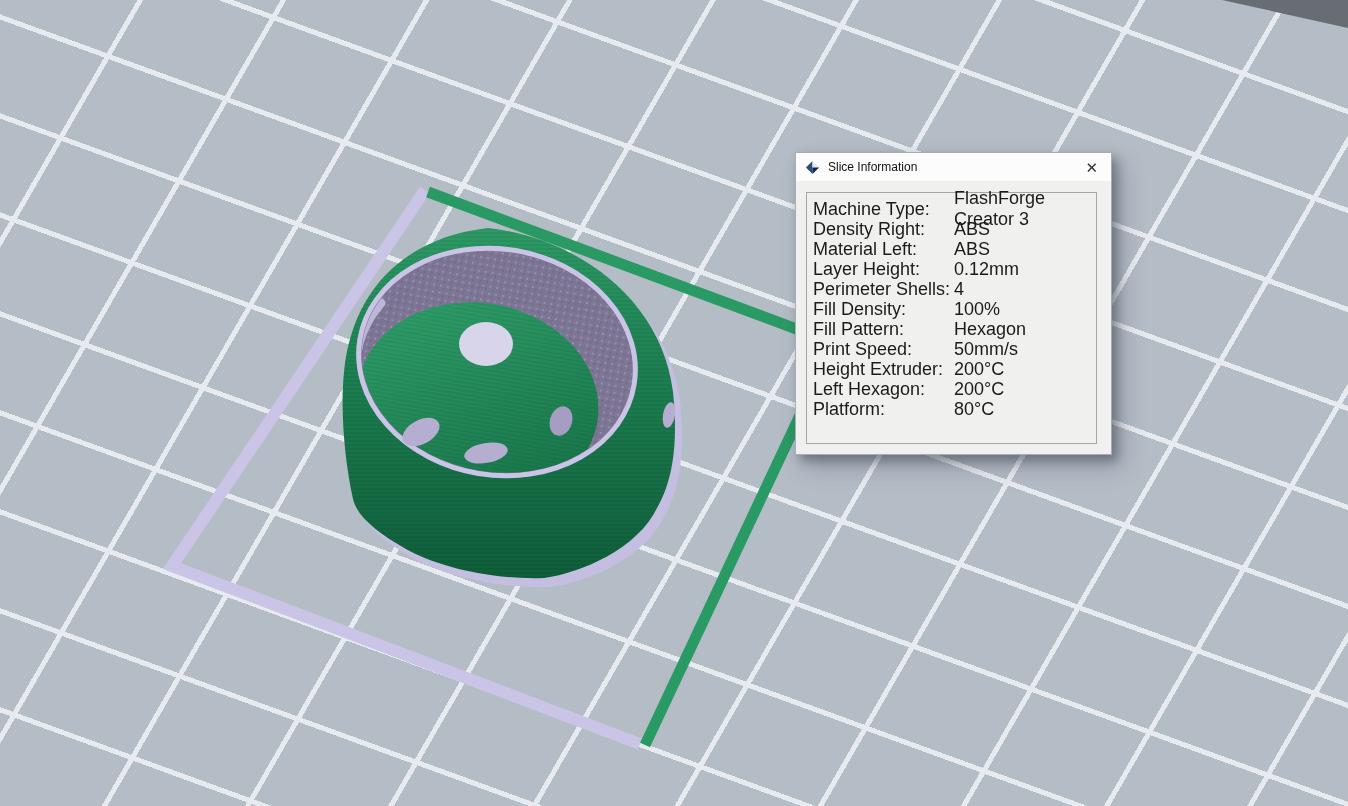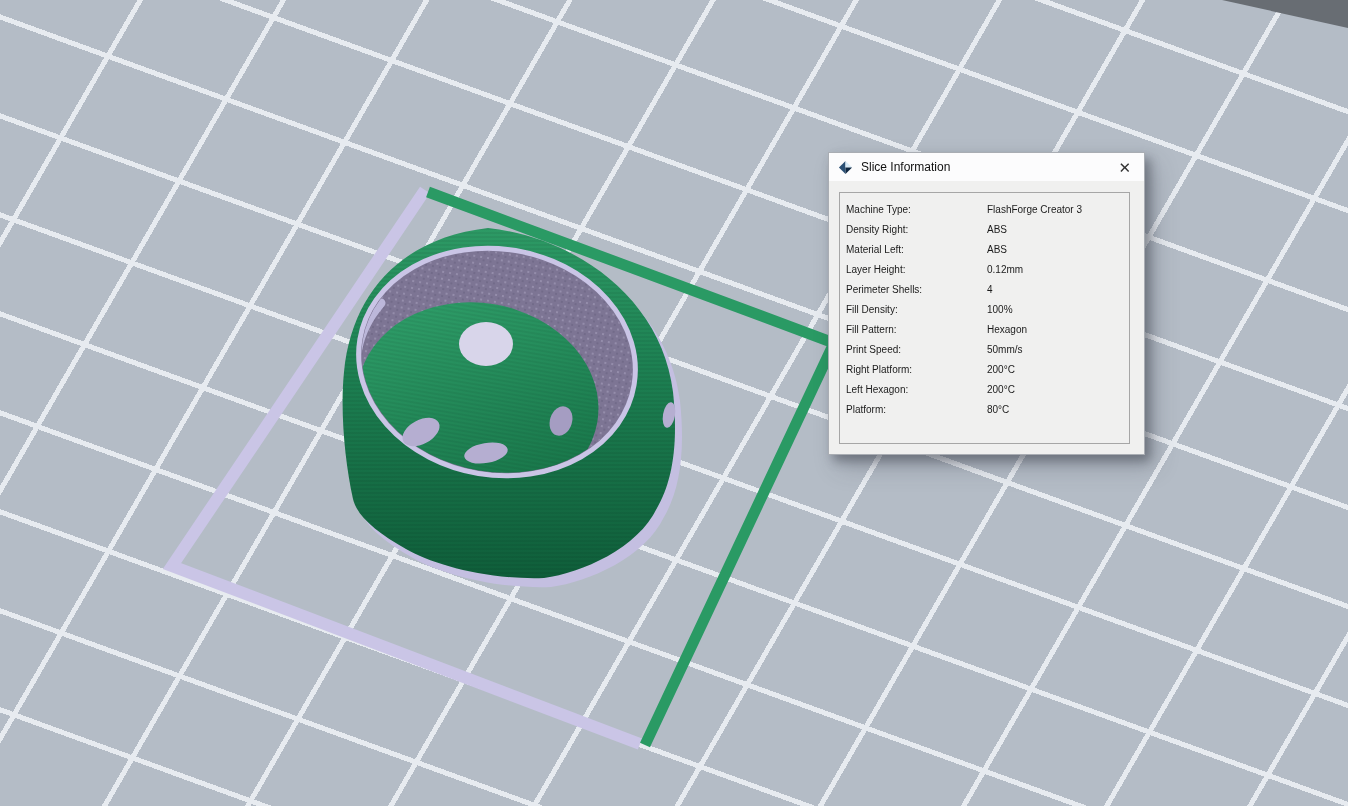--- a/index.html
+++ b/index.html
@@ -23,21 +23,21 @@
   }
   .off-platform{
     position:absolute;top:0;right:0;width:126px;height:28px;
     background:var(--off-platform,#686d73);
     clip-path:polygon(0 0,100% 0,100% 100%);
   }
   .scene-svg{position:absolute;inset:0;}
 
   
   .dialog{
-    position:absolute;left:828px;top:152px;width:317px;height:303px;
+    position:absolute;left:795px;top:152px;width:317px;height:303px;
     background:var(--dialog-body-bg,#f0f0ef);
     border:1px solid var(--dialog-border,#a9adb3);
     box-sizing:border-box;
     box-shadow:5px 6px 10px rgba(55,60,70,.45),10px 12px 22px rgba(55,60,70,.25);
   }
   .dialog-titlebar{
     height:28px;background:var(--dialog-title-bg,#fcfcfd);
     display:flex;align-items:center;padding:0 9px;box-sizing:border-box;
   }
   .dialog-title{flex:1;font-size:12px;color:#111;margin-left:8px;}
@@ -48,21 +48,21 @@
   .dialog-body{
     height:calc(100% - 28px);box-sizing:border-box;
     padding:11px 14px 10px 10px;
   }
   .groupbox{
     height:100%;box-sizing:border-box;
     border:1px solid var(--groupbox-border,#a6a6a6);
     padding:6px 0 0 6px;
   }
   .info-row{display:flex;height:20px;align-items:center;
-    font-size:10px;color:var(--text,#1b1b1b);}
+    font-size:18px;color:var(--text,#1b1b1b);}
   .info-label{width:141px;}
   .info-value{flex:1;}
 </style>
 </head>
 <body>
 
 <div class="viewport">
   <div class="platform-grid"></div>
   <div class="off-platform"></div>
 
@@ -169,21 +169,21 @@
           </div>
           <div class="info-row">
             <span class="info-label">Fill Pattern:</span>
             <span class="info-value">Hexagon</span>
           </div>
           <div class="info-row">
             <span class="info-label">Print Speed:</span>
             <span class="info-value">50mm/s</span>
           </div>
           <div class="info-row">
-            <span class="info-label">Right Platform:</span>
+            <span class="info-label">Height Extruder:</span>
             <span class="info-value">200°C</span>
           </div>
           <div class="info-row">
             <span class="info-label">Left Hexagon:</span>
             <span class="info-value">200°C</span>
           </div>
           <div class="info-row">
             <span class="info-label">Platform:</span>
             <span class="info-value">80°C</span>
           </div>

